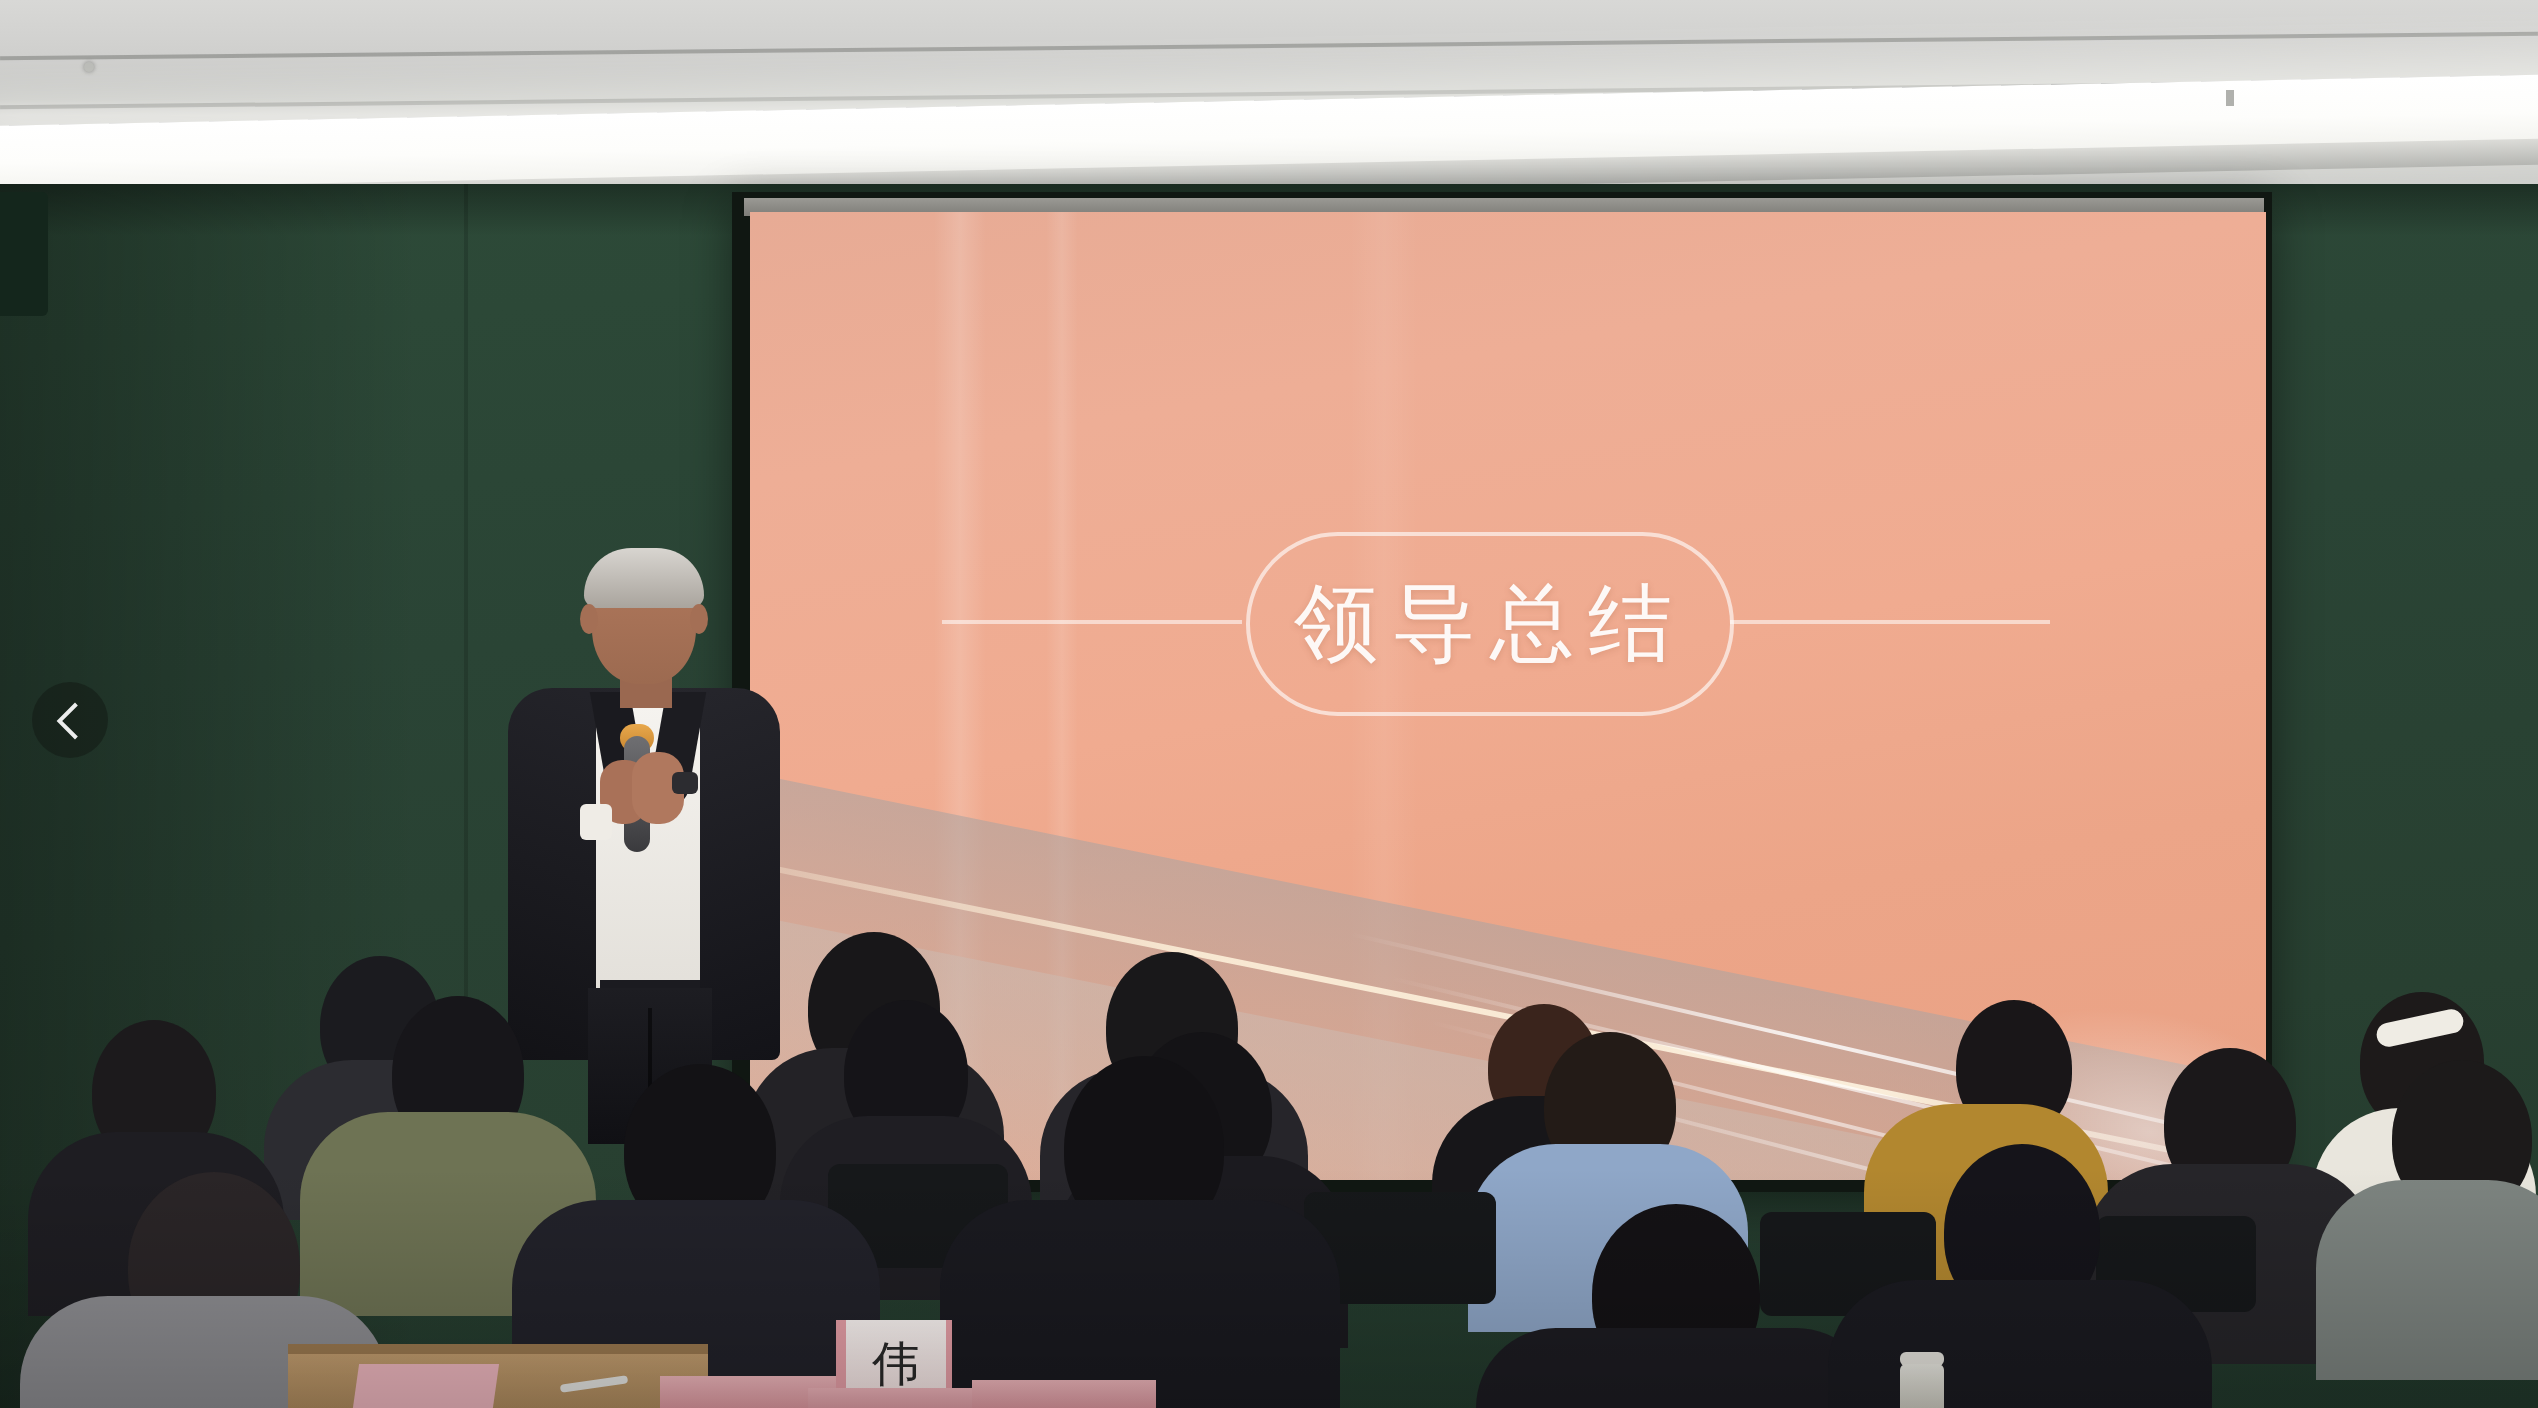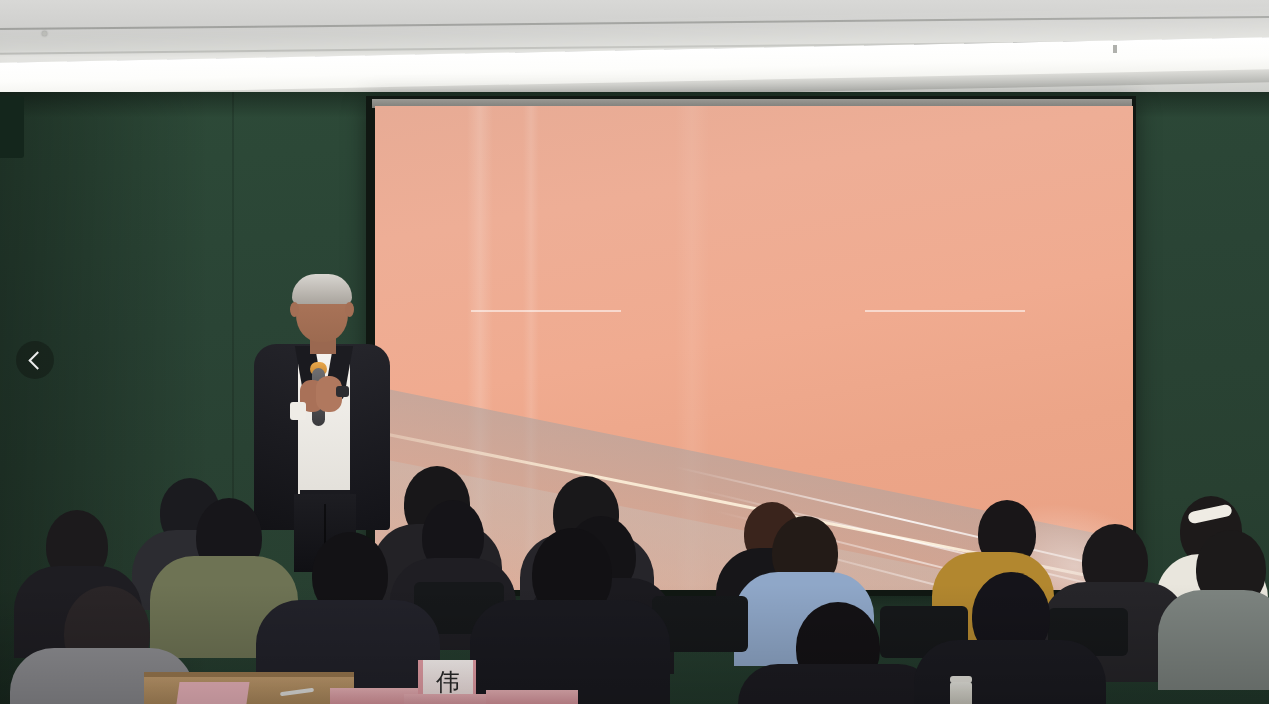--- a/index.html
+++ b/index.html
@@ -198,20 +198,23 @@
 
     <div class="glowpatch"></div>
     <div class="streak st1"></div>
     <div class="streak st2"></div>
     <div class="streak st3"></div>
     <div class="streak st4"></div>
 
     <div class="rule left"></div>
     <div class="rule right"></div>
 
+    <div class="pill">
+      <span class="pill-text">领导总结</span>
+    </div>
   </div>
 
   <div class="speaker">
     <div class="sp-jacket-l"></div>
     <div class="sp-jacket-r"></div>
     <div class="sp-shirt"></div>
     <div class="sp-collar-l"></div>
     <div class="sp-collar-r"></div>
     <div class="sp-neck"></div>
     <div class="sp-head"></div>

